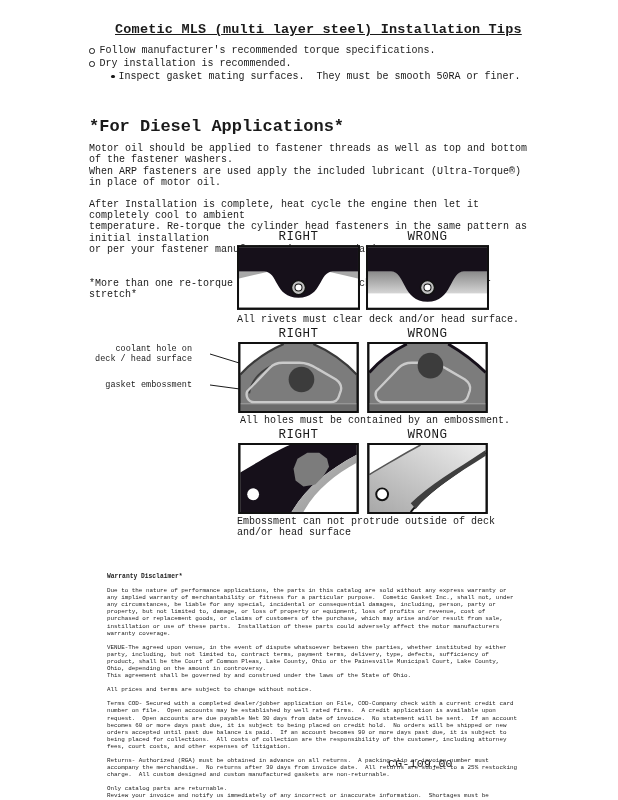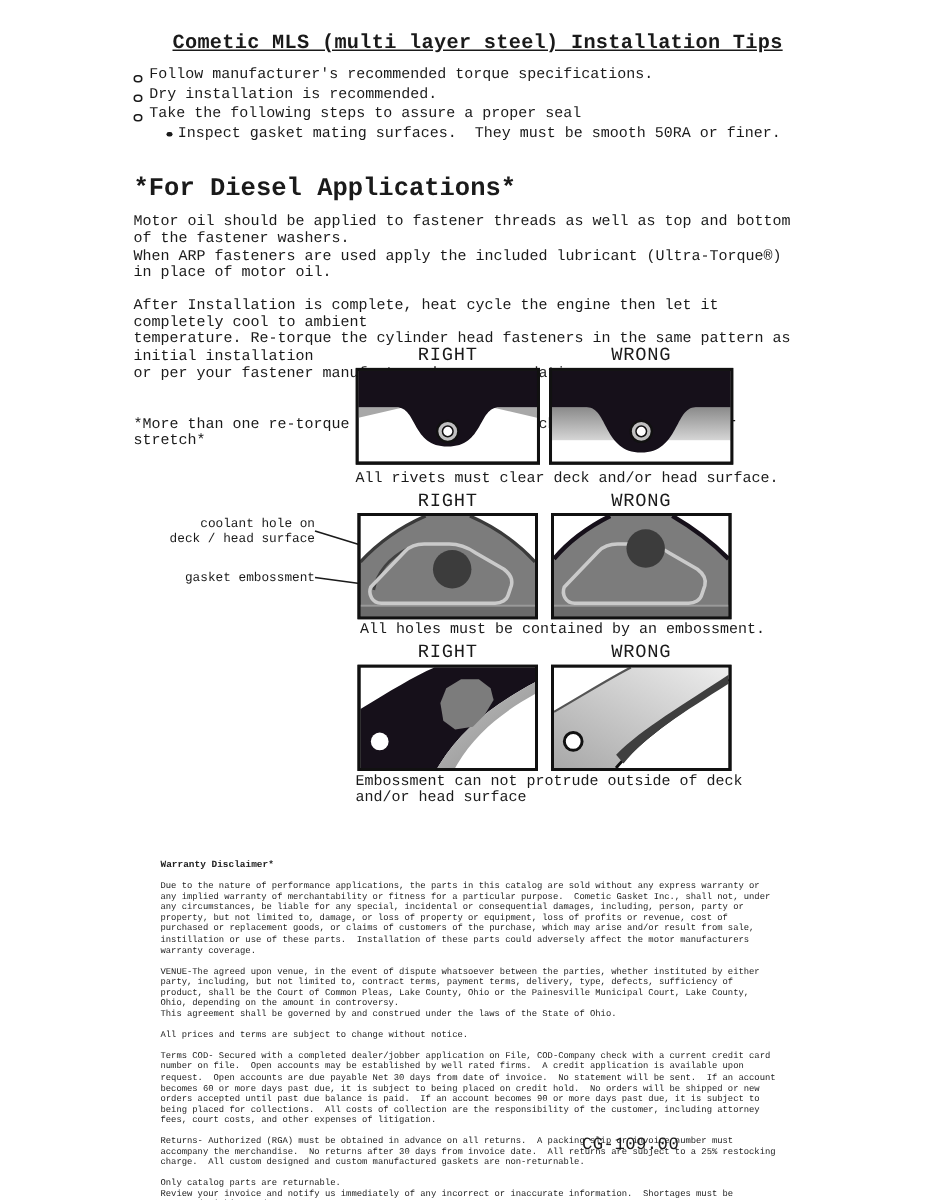--- a/index.html
+++ b/index.html
@@ -1,37 +1,37 @@
 <!DOCTYPE html>
 <html><head>
 <meta charset="utf-8">
 <style>
   html,body{margin:0;padding:0;background:#fff;}
   .page{position:relative;width:618px;height:800px;background:#ffffff;overflow:hidden;
         font-family:Liberation Mono, monospace;color:#1a1a1a;border-radius:10px;}
   .title{position:absolute;left:115px;top:22px;font-size:13.5px;font-weight:bold;
          text-decoration:underline;letter-spacing:.2px;}
   .bullets{position:absolute;left:89px;top:44px;font-size:10px;line-height:13px;width:470px;}
-  .b-row{display:flex;align-items:center;}
+  .b-row{display:flex;align-items:flex-start;}
   .b-dot{flex:0 0 auto;width:3.5px;height:3.5px;border:1px solid #1a1a1a;border-radius:50%;
          margin:4px 5px 0 0;}
   .sb-row{display:flex;align-items:flex-start;margin-left:22px;}
   .sb-dot{flex:0 0 auto;width:3.5px;height:3.5px;background:#1a1a1a;border-radius:50%;
           margin:4.5px 4px 0 0;}
   .pre{white-space:pre-wrap;}
   .diesel{position:absolute;left:89px;top:117px;width:440px;}
   .diesel-h{font-size:17px;font-weight:bold;margin:0 0 7px 0;}
   .diesel p{font-size:10px;line-height:11.4px;margin:0 0 10px 0;}
   .diesel .note{margin-top:22px;}
   .diag-row{position:absolute;display:flex;}
   .diag-col{width:123px;margin-right:6px;}
   .diag-head{text-align:center;font-size:12.5px;letter-spacing:.5px;line-height:13px;margin-bottom:1px;}
   .diag-col svg{display:block;}
   .caption{position:absolute;font-size:10px;line-height:11px;}
-  .call-label{position:absolute;left:110px;width:100px;text-align:right;
+  .call-label{position:absolute;left:92px;width:100px;text-align:right;
               font-size:8.5px;line-height:10px;}
   .leader{position:absolute;left:205px;top:346px;pointer-events:none;}
   .warranty{position:absolute;left:107px;top:573px;width:412px;font-size:5.9px;
             line-height:7.1px;color:#222;}
   .warranty .w-title{font-size:6.3px;font-weight:bold;margin:0 0 7px 0;}
   .warranty p{margin:0 0 7px 0;}
   .footer-code{position:absolute;left:388px;top:757px;font-size:11.5px;letter-spacing:.3px;}
 </style>
 </head>
 <body>
@@ -41,24 +41,20 @@
   <div class="title">Cometic MLS (multi layer steel) Installation Tips</div>
 
   <div class="bullets">
     <div class="b-row">
       <span class="b-dot"></span>
       <span class="pre">Follow manufacturer's recommended torque specifications.</span>
     </div>
     <div class="b-row">
       <span class="b-dot"></span>
       <span class="pre">Dry installation is recommended.</span>
-    </div>
-    <div class="b-row">
-      <span class="b-dot"></span>
-      <span class="pre">Take the following steps to assure a proper seal</span>
     </div>
     <div class="sb-row">
       <span class="sb-dot"></span>
       <span class="pre">Inspect gasket mating surfaces.  They must be smooth 50RA or finer.</span>
     </div>
   </div>
 
   <div class="diesel">
     <div class="diesel-h">*For Diesel Applications*</div>
     <p class="pre">Motor oil should be applied to fastener threads as well as top and bottom of the fastener washers.

